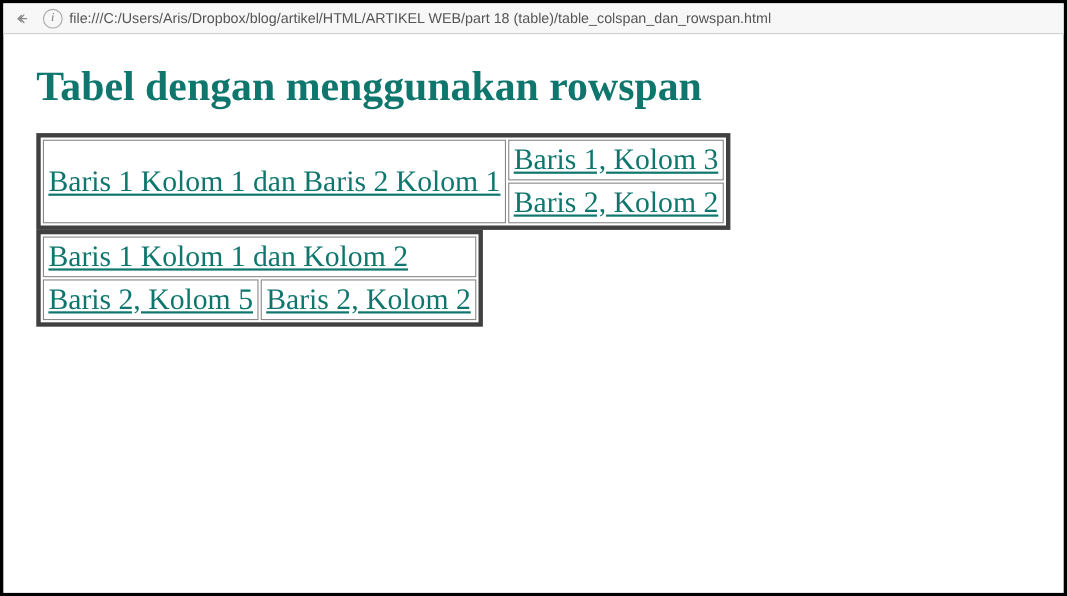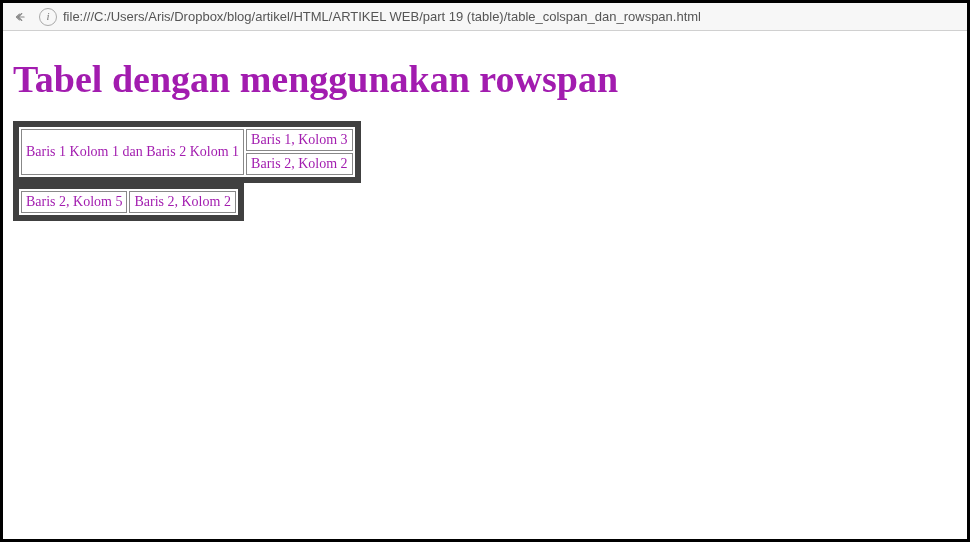--- a/index.html
+++ b/index.html
@@ -57,32 +57,34 @@
     line-height: 1;
   }
   .url {
     flex: 1;
     white-space: nowrap;
     overflow: hidden;
     color: #555;
   }
   .content {
     padding: 6px 10px;
-    color: #a21caf;
+    color: #0f766e;
+    margin-left: 20px;
   }
   .content h1 {
     font-size: 38px;
     font-weight: bold;
     margin: 20px 0 20px 0;
   }
   table {
     border-collapse: separate;
     border-spacing: 2px;
-    border: 6px solid #404040;
-    font-size: 14px;
+    border: 4px solid #404040;
+    font-size: 27px;
+    text-decoration: underline;
   }
   td {
     border: 1px solid #888;
     padding: 2px 4px;
     vertical-align: middle;
   }
 </style>
 </head>
 <body>
 
@@ -91,21 +93,21 @@
     <svg width="14" height="14" viewBox="0 0 24 24" fill="none" stroke="#888" stroke-width="2" stroke-linecap="round" stroke-linejoin="round">
       <polyline points="15 18 9 12 15 6"></polyline>
       <line x1="9" y1="12" x2="20" y2="12" style="display:none"></line>
       <path d="M19 12H6"></path>
       <path d="M11 17l-5-5 5-5"></path>
     </svg>
   </span>
   <span class="info-btn">
     <span>i</span>
   </span>
-  <span class="url">file:///C:/Users/Aris/Dropbox/blog/artikel/HTML/ARTIKEL WEB/part 19 (table)/table_colspan_dan_rowspan.html</span>
+  <span class="url">file:///C:/Users/Aris/Dropbox/blog/artikel/HTML/ARTIKEL WEB/part 18 (table)/table_colspan_dan_rowspan.html</span>
 </div>
 
 <div class="content">
 
   <h1>Tabel dengan menggunakan rowspan</h1>
 
   <table>
     <tbody>
         <tr>
       <td rowspan="2">Baris 1 Kolom 1 dan Baris 2 Kolom 1</td>
@@ -113,20 +115,23 @@
     </tr>
     <tr>
       <td>Baris 2, Kolom 2</td>
     </tr>
   </tbody>
     </table>
 
 
   <table>
     <tbody>
+        <tr>
+      <td colspan="2">Baris 1 Kolom 1 dan Kolom 2</td>
+    </tr>
     <tr>
       <td>Baris 2, Kolom 5</td>
       <td>Baris 2, Kolom 2</td>
     </tr>
   </tbody>
     </table>
 
 </div>
 
 </body></html>

